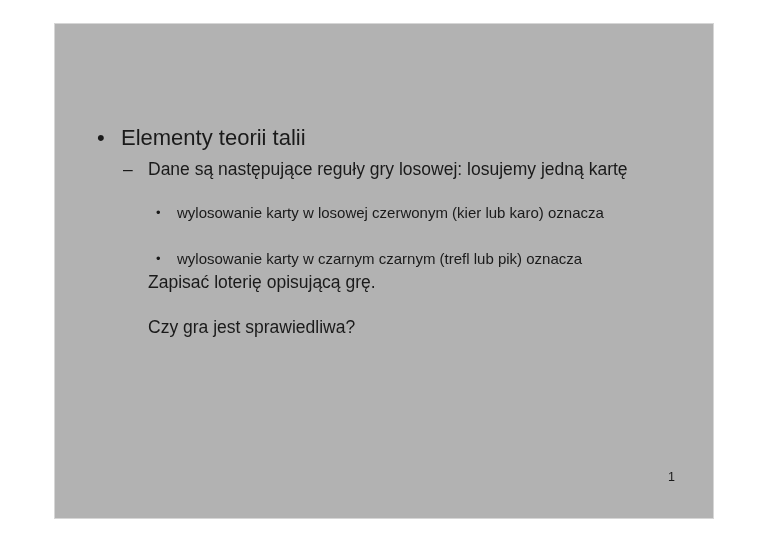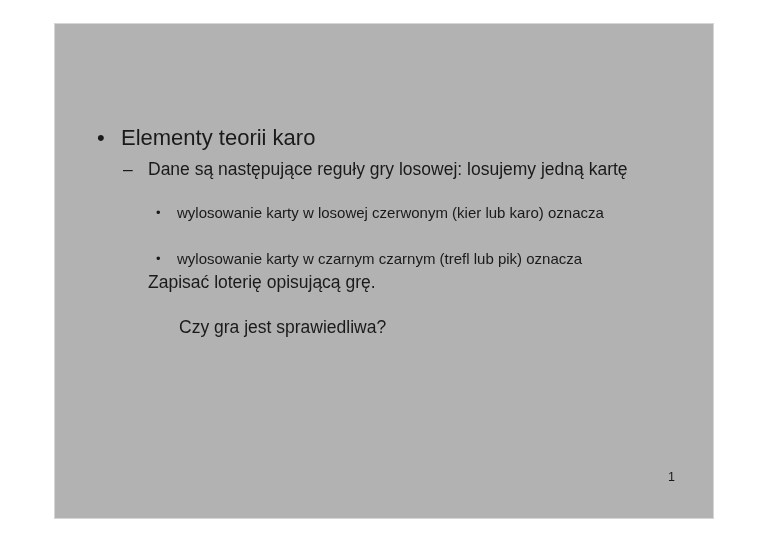--- a/index.html
+++ b/index.html
@@ -50,21 +50,21 @@
   }
 </style>
 </head>
 <body>
 
 <div class="canvas">
   <div class="slide">
 
     <div class="blk t1" style="left:66px; top:101px;">
       <span class="marker m-title">•</span>
-      <div class="line">Elementy teorii karo</div>
+      <div class="line">Elementy teorii talii</div>
     </div>
 
     <div class="blk t2" style="left:93px; top:135px;">
       <span class="marker m-dash">–</span>
       <div class="line">Dane są następujące reguły gry losowej: losujemy jedną kartę</div>
     </div>
 
     <div class="blk t3" style="left:122px; top:179px;">
       <span class="marker m-sub">•</span>
       <div class="line">wylosowanie karty w losowej czerwonym (kier lub karo) oznacza</div>
@@ -72,20 +72,20 @@
 
     <div class="blk t3" style="left:122px; top:225px;">
       <span class="marker m-sub">•</span>
       <div class="line">wylosowanie karty w czarnym czarnym (trefl lub pik) oznacza</div>
     </div>
 
     <div class="blk t2" style="left:93px; top:248px;">
       <div class="line">Zapisać loterię opisującą grę.</div>
     </div>
 
-    <div class="blk t2" style="left:93px; top:293px;margin-left:31px;">
+    <div class="blk t2" style="left:93px; top:293px;">
       <div class="line">Czy gra jest sprawiedliwa?</div>
     </div>
 
     <div class="page-number">1</div>
 
   </div>
 </div>
 
 </body></html>

